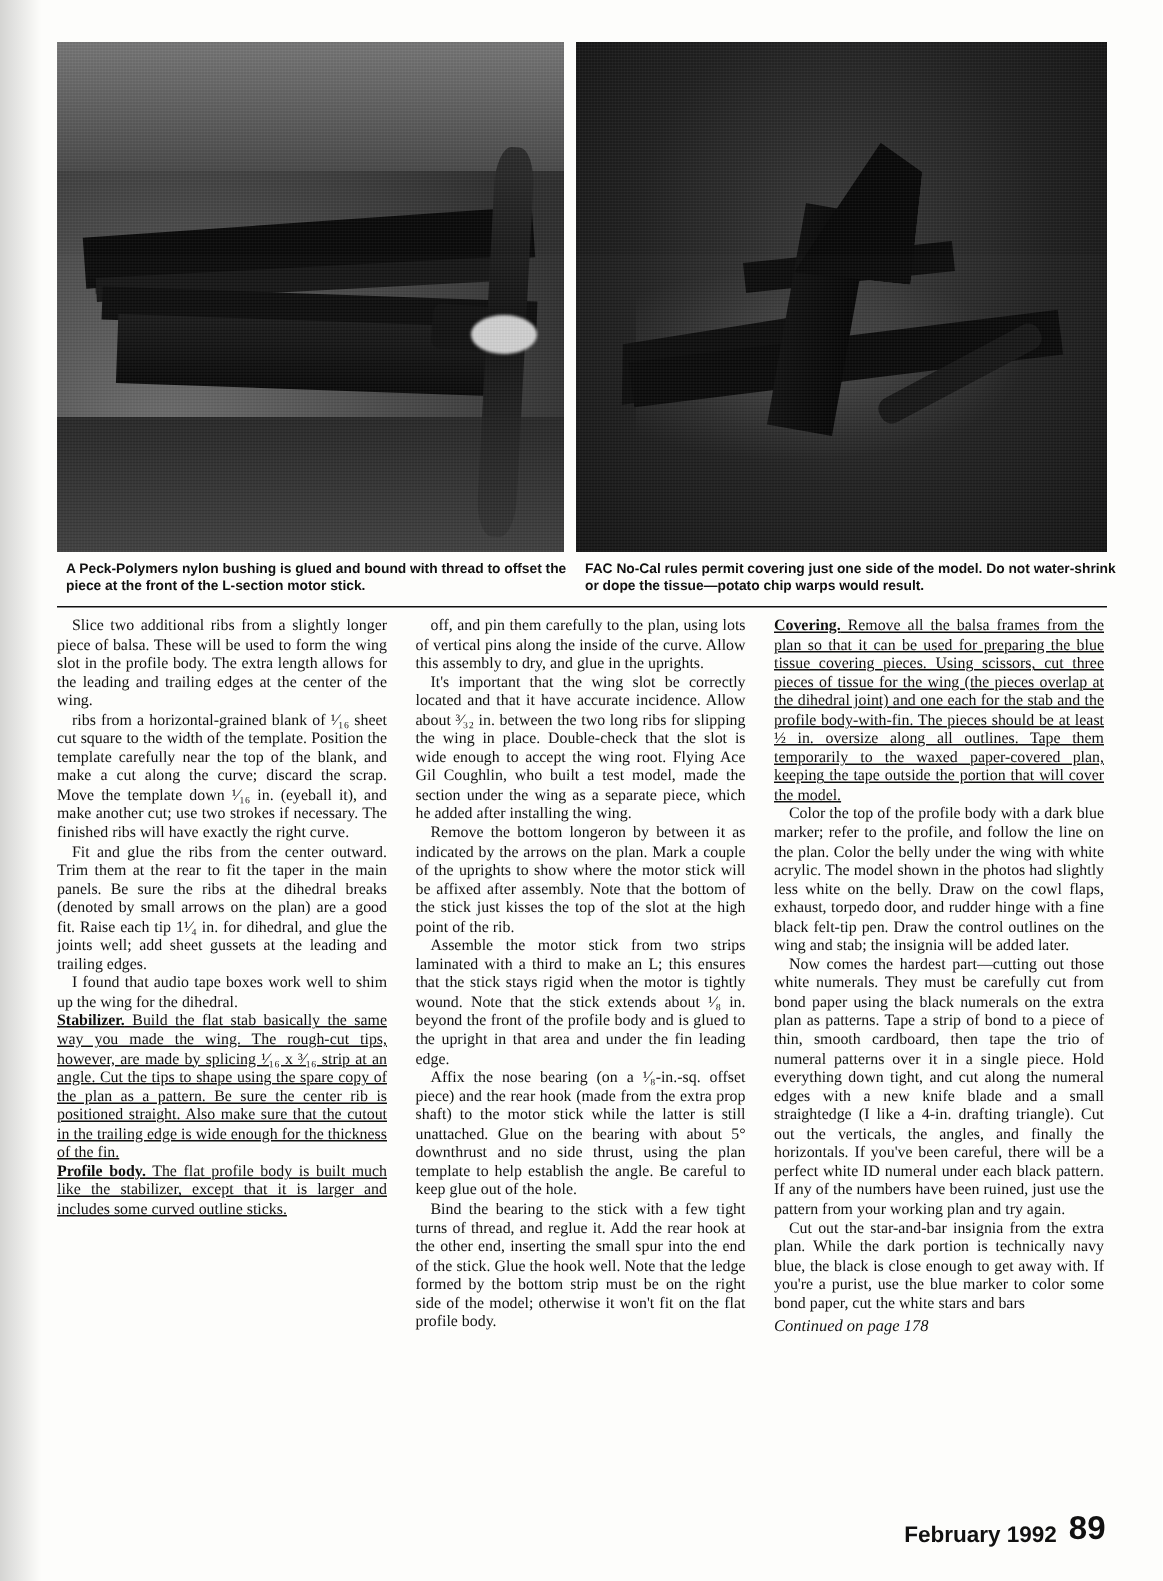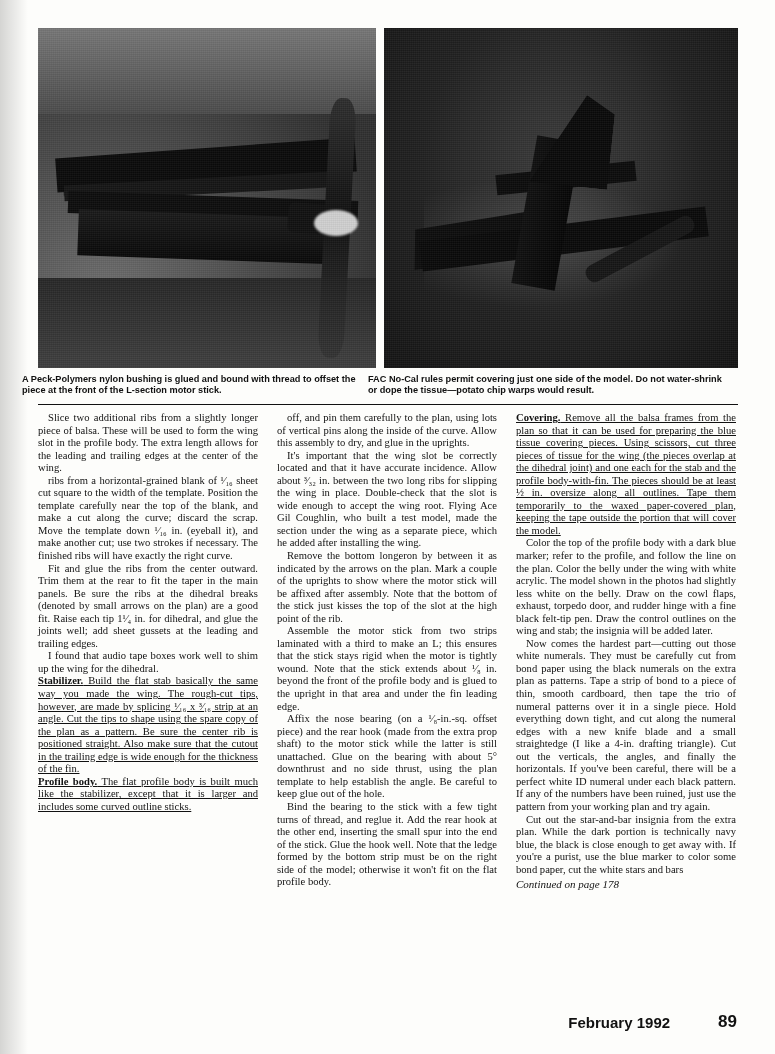--- a/index.html
+++ b/index.html
@@ -171,21 +171,21 @@
   .ph-r-glow {
     position: absolute;
     left: 40px; top: 150px;
     width: 260px; height: 130px;
     background: radial-gradient(ellipse at 40% 50%, rgba(255,255,255,.12), rgba(255,255,255,0) 70%);
   }
 
   
   .caption-row {
     position: absolute;
-    left: 22px;
+    left: 44px;
     top: 374px;
     width: 700px;
     display: flex;
     gap: 8px;
   }
   .caption {
     font-family: "Liberation Sans", sans-serif;
     font-size: 9.2px;
     font-weight: bold;
     line-height: 11.4px;
@@ -234,25 +234,25 @@
   }
 
   
   .footer {
     position: absolute;
     right: 38px;
     bottom: 22px;
     font-family: "Liberation Sans", sans-serif;
     font-weight: bold;
     display: flex;
-    align-items: center;
+    align-items: flex-end;
     gap: 8px;
   }
   .footer .month { font-size: 15px; }
-  .footer .pageno { font-size: 17px; margin-left: 40px; }
+  .footer .pageno { font-size: 22px; }
   .edge-shadow {
     position: absolute;
     left: 0; top: 0; bottom: 0; width: 28px;
     background: linear-gradient(90deg, rgba(0,0,0,.16), rgba(0,0,0,0));
     pointer-events: none;
   }
 </style>
 </head>
 <body>
 

